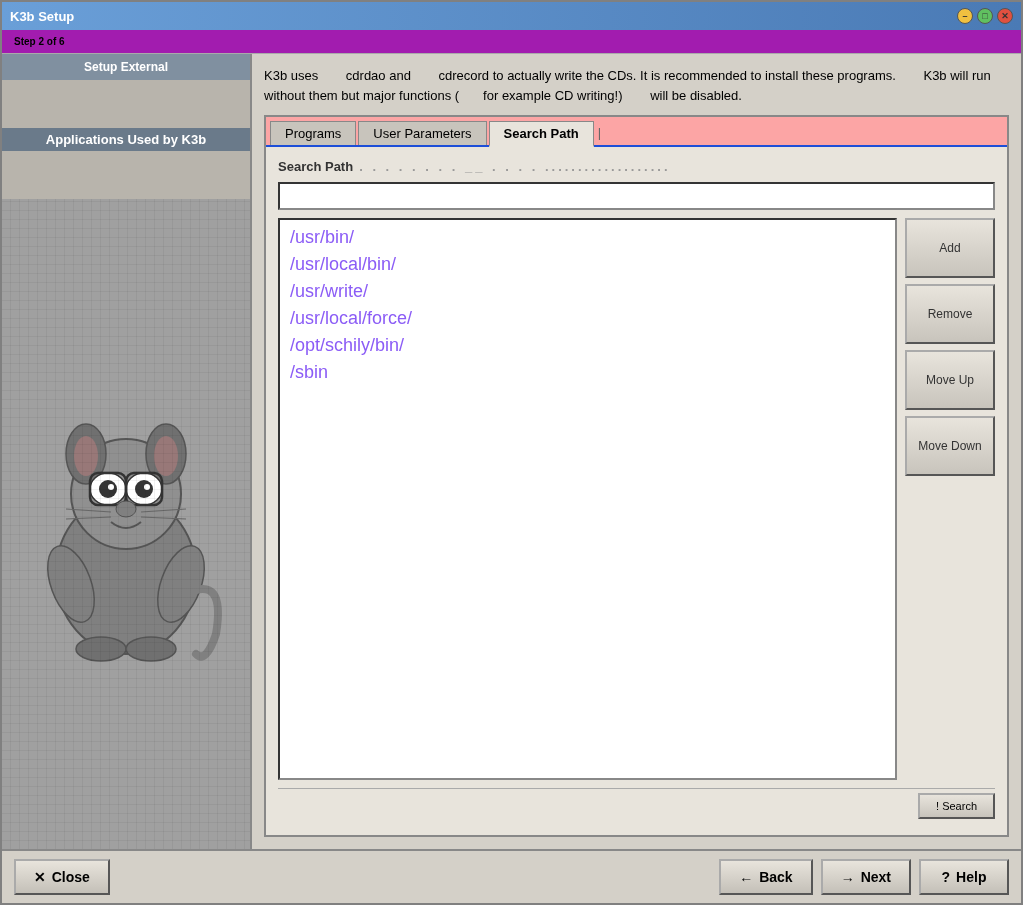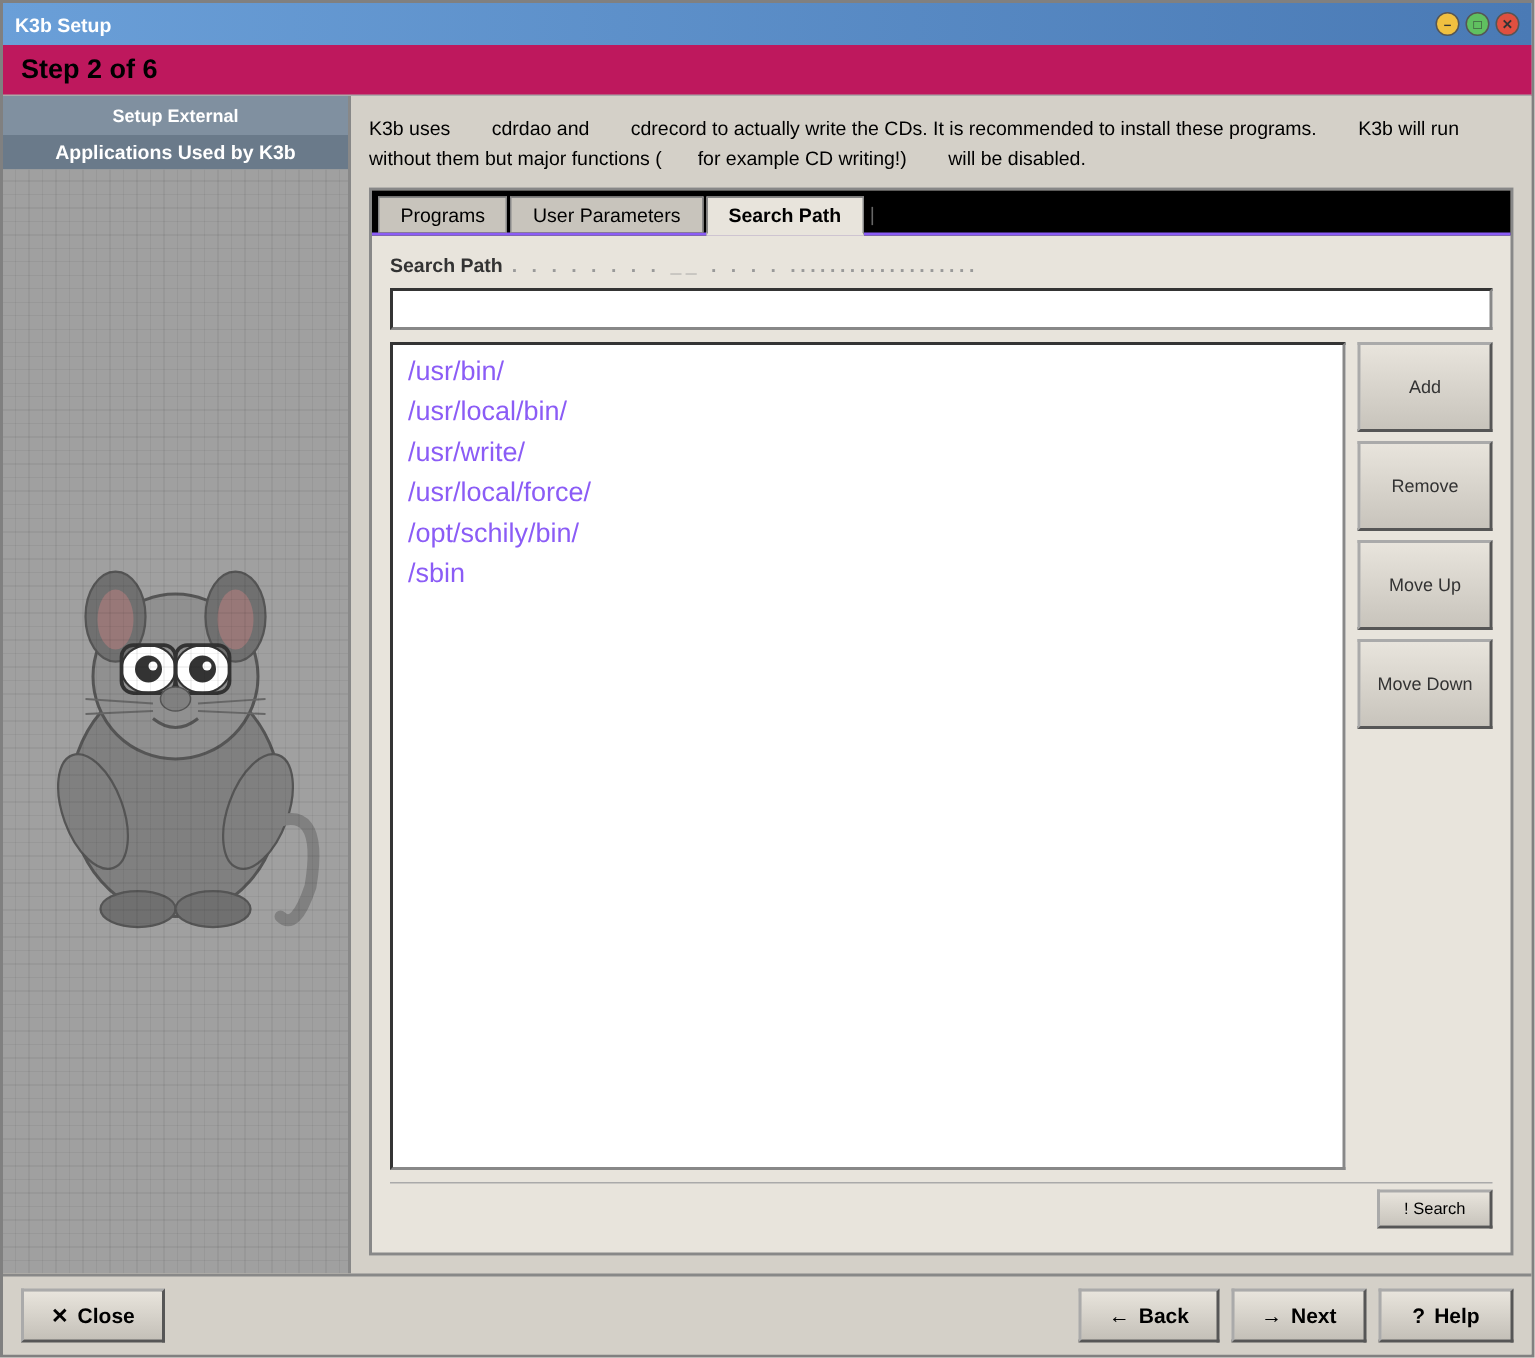--- a/index.html
+++ b/index.html
@@ -43,40 +43,41 @@
       display: flex;
       align-items: center;
       justify-content: center;
       font-size: 9px;
       color: #333;
     }
     .titlebar-btn.minimize { background: #f0c040; }
     .titlebar-btn.maximize { background: #60c060; }
     .titlebar-btn.close { background: #e05040; }
     .stepbar {
-      background: #be185d;
+      background: #a21caf;
       padding: 6px 12px;
       font-weight: bold;
-      font-size: 18px;
+      font-size: 10px;
       border-bottom: 1px solid #aaa;
     }
     .main-content {
       display: flex;
       flex: 1;
       overflow: hidden;
     }
     .sidebar {
-      width: 232px;
+      width: 250px;
       background: #b8b4ac;
       border-right: 2px solid #888;
       position: relative;
       overflow: hidden;
       display: flex;
       flex-direction: column;
       align-items: flex-start;
+      gap: 48px;
     }
     .sidebar-title {
       background: #8090a0;
       color: white;
       font-weight: bold;
       font-size: 12px;
       text-align: center;
       padding: 6px 4px;
       width: 100%;
     }
@@ -135,22 +136,22 @@
     }
     .tabs-container {
       display: flex;
       flex-direction: column;
       flex: 1;
       border: 2px solid #888;
       background: #e8e4dc;
     }
     .tabs-header {
       display: flex;
-      background: #000000;
-      border-bottom: 2px solid #8b5cf6;
+      background: #fca5a5;
+      border-bottom: 2px solid #1d4ed8;
       padding-top: 4px;
       padding-left: 4px;
       gap: 2px;
     }
     .tab {
       padding: 4px 14px;
       border: 1px solid #888;
       border-bottom: none;
       background: #c8c4bc;
       cursor: pointer;

